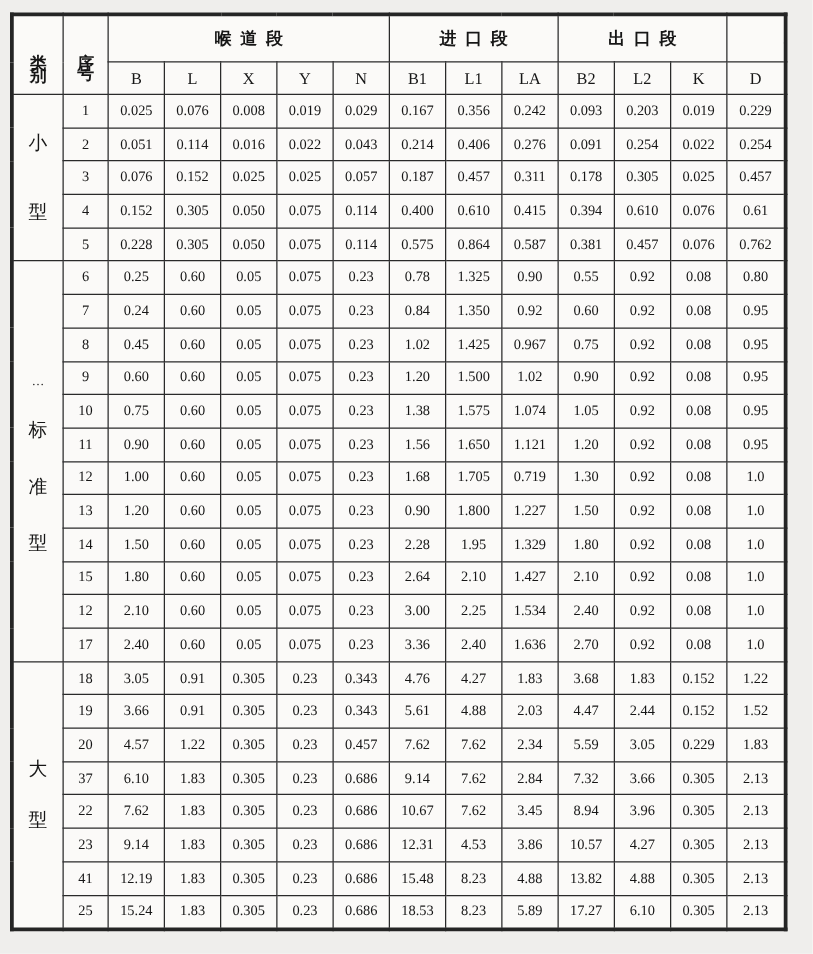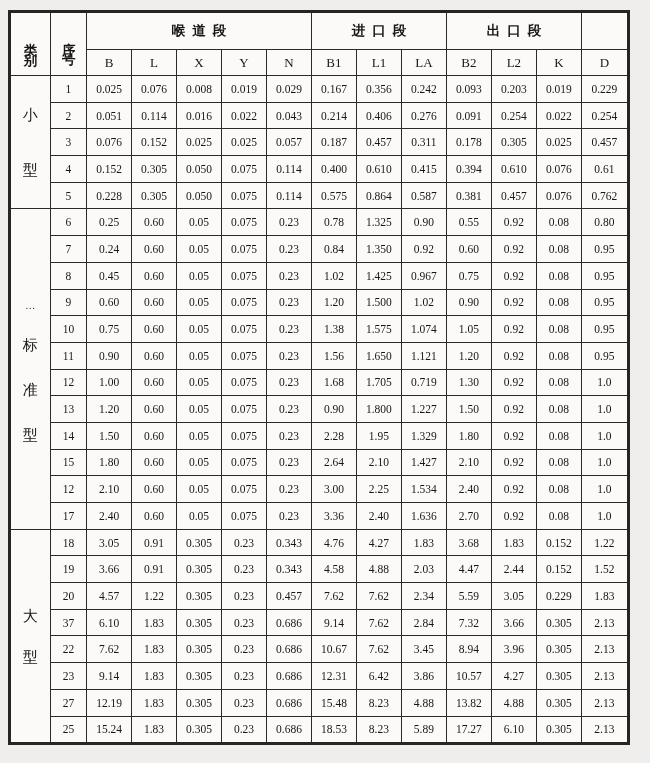--- a/index.html
+++ b/index.html
@@ -388,21 +388,21 @@
           <td class="num">0.152</td>
           <td class="num">1.22</td>
         </tr>
         <tr>
           <td class="num">19</td>
           <td class="num">3.66</td>
           <td class="num">0.91</td>
           <td class="num">0.305</td>
           <td class="num">0.23</td>
           <td class="num">0.343</td>
-          <td class="num">4.58</td>
+          <td class="num">5.61</td>
           <td class="num">4.88</td>
           <td class="num">2.03</td>
           <td class="num">4.47</td>
           <td class="num">2.44</td>
           <td class="num">0.152</td>
           <td class="num">1.52</td>
         </tr>
         <tr>
           <td class="num">20</td>
           <td class="num">4.57</td>
@@ -449,29 +449,29 @@
           <td class="num">2.13</td>
         </tr>
         <tr>
           <td class="num">23</td>
           <td class="num">9.14</td>
           <td class="num">1.83</td>
           <td class="num">0.305</td>
           <td class="num">0.23</td>
           <td class="num">0.686</td>
           <td class="num">12.31</td>
-          <td class="num">6.42</td>
+          <td class="num">4.53</td>
           <td class="num">3.86</td>
           <td class="num">10.57</td>
           <td class="num">4.27</td>
           <td class="num">0.305</td>
           <td class="num">2.13</td>
         </tr>
         <tr>
-          <td class="num">27</td>
+          <td class="num">41</td>
           <td class="num">12.19</td>
           <td class="num">1.83</td>
           <td class="num">0.305</td>
           <td class="num">0.23</td>
           <td class="num">0.686</td>
           <td class="num">15.48</td>
           <td class="num">8.23</td>
           <td class="num">4.88</td>
           <td class="num">13.82</td>
           <td class="num">4.88</td>

